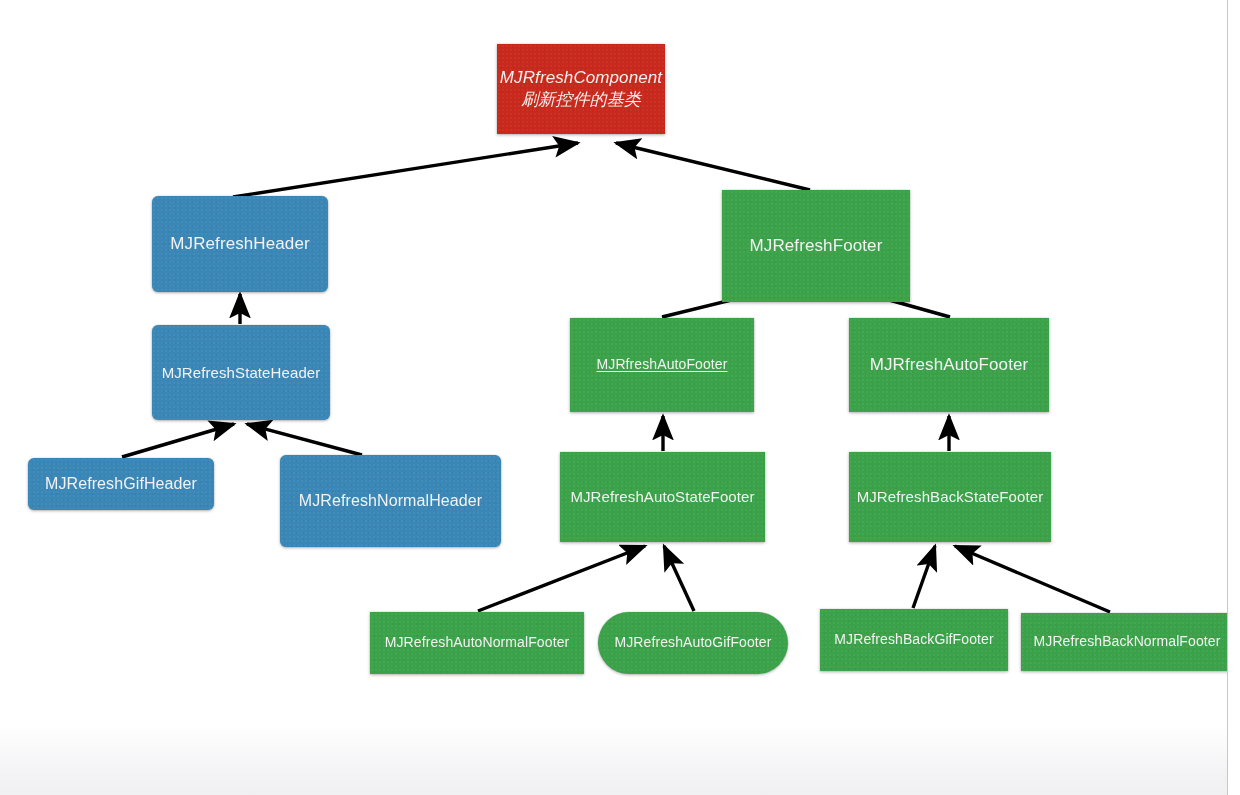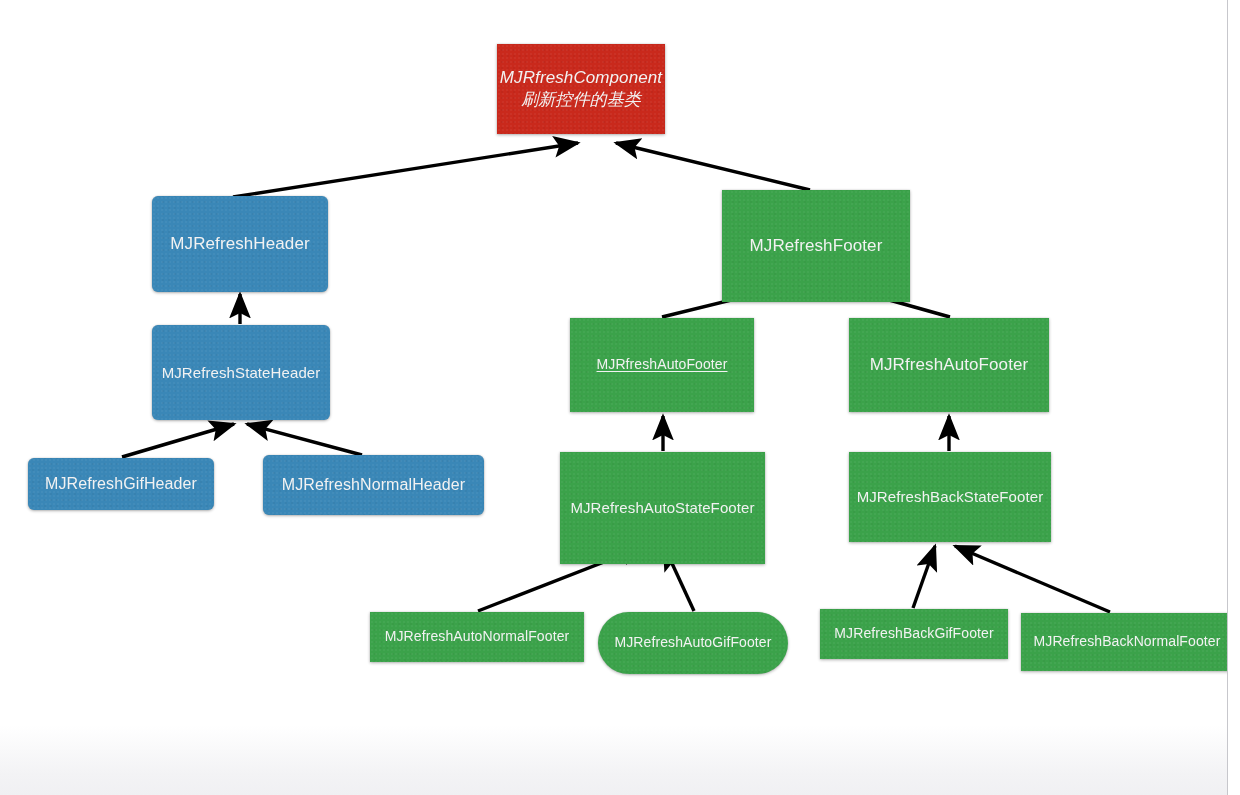--- a/index.html
+++ b/index.html
@@ -125,36 +125,36 @@
       </div>
       <div class="node green misspelled" style="left: 570px; top: 318px; width: 184px; height: 94px;">
         <span class="label" style="font-size: 14px; text-decoration: underline;">MJRfreshAutoFooter</span>
       </div>
       <div class="node green" style="left: 849px; top: 318px; width: 200px; height: 94px;">
         <span class="label" style="font-size: 17px;">MJRfreshAutoFooter</span>
       </div>
       <div class="node blue" style="left: 28px; top: 458px; width: 186px; height: 52px;">
         <span class="label" style="font-size: 16px;">MJRefreshGifHeader</span>
       </div>
-      <div class="node blue" style="left: 263px; top: 455px; width: 221px; height: 60px;">
+      <div class="node blue" style="left: 280px; top: 455px; width: 221px; height: 92px;">
         <span class="label" style="font-size: 16px;">MJRefreshNormalHeader</span>
       </div>
-      <div class="node green" style="left: 560px; top: 452px; width: 205px; height: 112px;">
+      <div class="node green" style="left: 560px; top: 452px; width: 205px; height: 90px;">
         <span class="label" style="font-size: 15px;">MJRefreshAutoStateFooter</span>
       </div>
       <div class="node green" style="left: 849px; top: 452px; width: 202px; height: 90px;">
         <span class="label" style="font-size: 15px;">MJRefreshBackStateFooter</span>
       </div>
-      <div class="node green" style="left: 370px; top: 612px; width: 214px; height: 50px;">
+      <div class="node green" style="left: 370px; top: 612px; width: 214px; height: 62px;">
         <span class="label" style="font-size: 14px;">MJRefreshAutoNormalFooter</span>
       </div>
       <div class="node green" style="left: 598px; top: 612px; width: 190px; height: 62px; border-radius: 31px;">
         <span class="label" style="font-size: 14px;">MJRefreshAutoGifFooter</span>
       </div>
-      <div class="node green" style="left: 820px; top: 609px; width: 188px; height: 50px;">
+      <div class="node green" style="left: 820px; top: 609px; width: 188px; height: 62px;">
         <span class="label" style="font-size: 14px;">MJRefreshBackGifFooter</span>
       </div>
       <div class="node green" style="left: 1021px; top: 613px; width: 212px; height: 58px; justify-content: center;">
         <span class="label" style="font-size: 14px;">MJRefreshBackNormalFooter</span>
       </div>
     </div>
 
   <div id="bottom-fade"></div>
   <div id="right-gutter"></div>
 </div>

